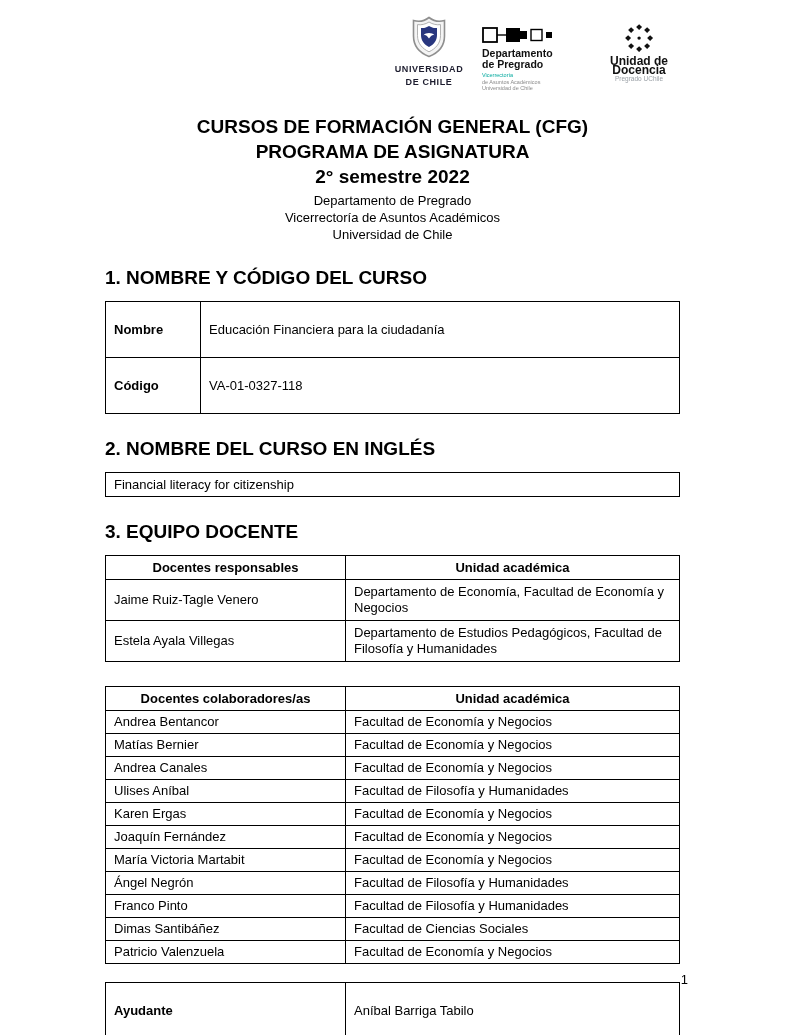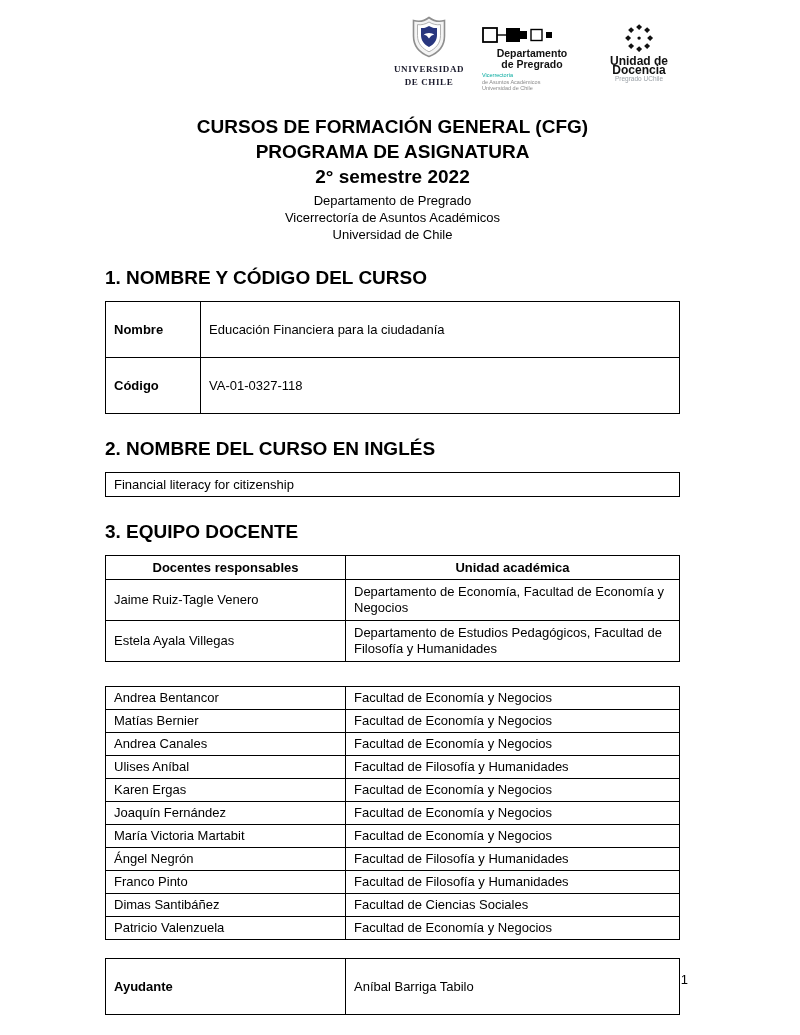--- a/index.html
+++ b/index.html
@@ -14,26 +14,26 @@
   .content { padding: 16px 120px 0 105px; }
 
   
   .logos {
     display: flex; justify-content: flex-end; align-items: flex-start;
     gap: 18px; min-height: 76px; padding-right: 2px;
   }
   .logo-block { text-align: center; }
   .logo-uchile { width: 70px; }
   .logo-uchile .uname {
-    font-family: Liberation Serif, serif;
+    font-family: Liberation Sans, sans-serif;
     font-size: 9px; font-weight: bold; letter-spacing: 0.6px;
     color: #1c1c2e; line-height: 11px; margin-top: 2px;
   }
   .logo-pregrado { width: 100px; text-align: left; margin-top: 10px; }
-  .logo-pregrado .ptitle { font-size: 10.5px; font-weight: bold; line-height: 11px; color: #111; text-align: center; }
+  .logo-pregrado .ptitle { font-size: 10.5px; font-weight: bold; line-height: 11px; color: #111; }
   .logo-pregrado .psub { font-size: 5.5px; line-height: 6.5px; color: #00a99d; margin-top: 2px; }
   .logo-pregrado .psub .g { color: #8a8a8a; }
   .logo-docencia { width: 78px; margin-top: 8px; }
   .logo-docencia .dtitle { font-size: 12px; font-weight: bold; color: #111; line-height: 9px; margin-top: 1px; }
   .logo-docencia .dsub { font-size: 6.5px; color: #9aa0a6; line-height: 8px; }
 
   
   .title-block { text-align: center; margin-top: 22px; }
   .title-main { font-size: 19px; font-weight: bold; line-height: 25px; }
   .title-subs { margin-top: 3px; }
@@ -172,20 +172,24 @@
       </tr>
       <tr>
         <td class="col1">Estela Ayala Villegas</td>
         <td>Departamento de Estudios Pedagógicos, Facultad de Filosofía y Humanidades</td>
       </tr>
     </tbody>
       </table>
 
     <table class="team-table colab-table">
       <tbody>
+          <tr>
+        <th class="col1">Docentes colaboradores/as</th>
+        <th>Unidad académica</th>
+      </tr>
       <tr>
         <td class="col1">Andrea Bentancor</td>
         <td>Facultad de Economía y Negocios</td>
       </tr>
       <tr>
         <td class="col1">Matías Bernier</td>
         <td>Facultad de Economía y Negocios</td>
       </tr>
       <tr>
         <td class="col1">Andrea Canales</td>

